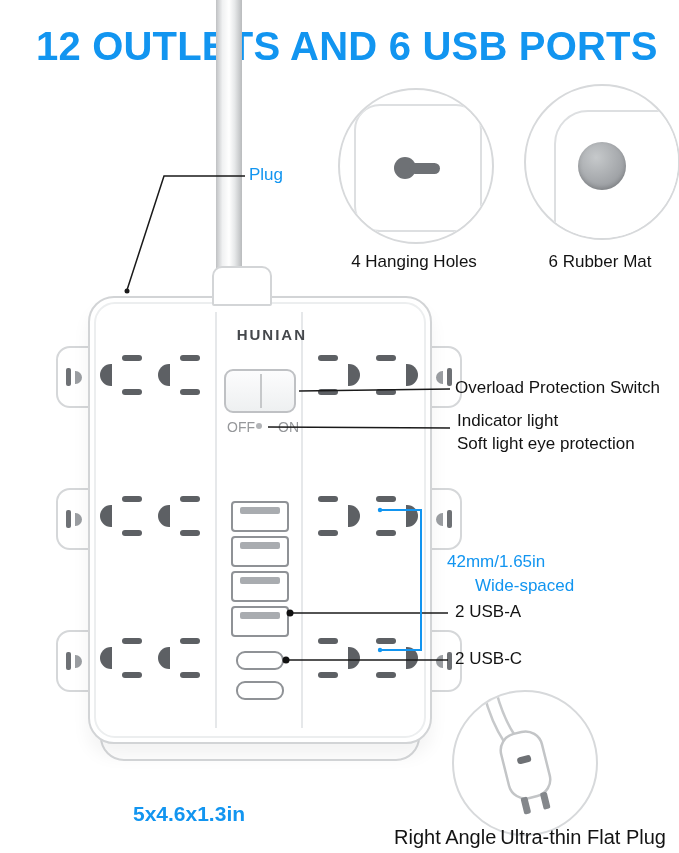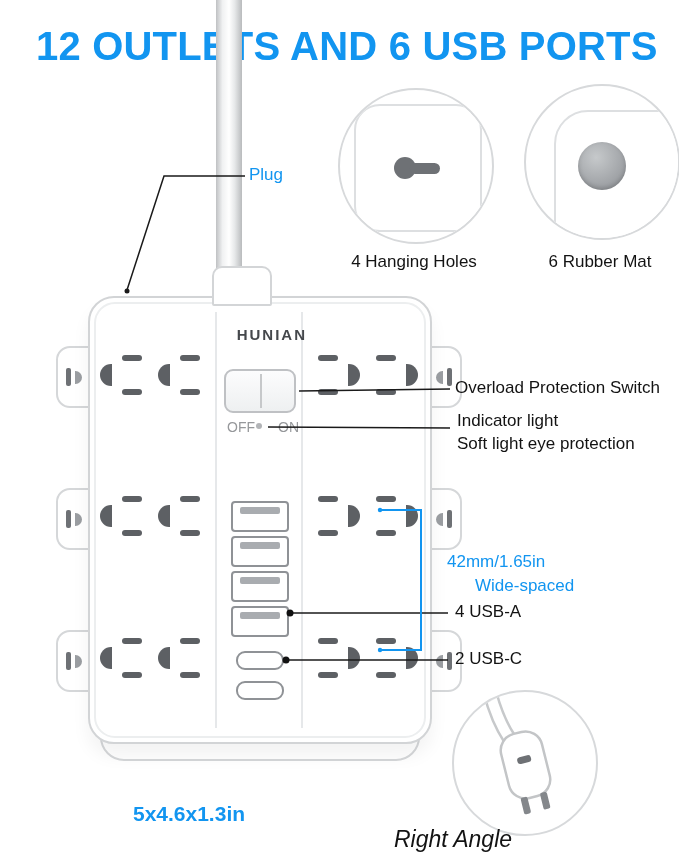--- a/index.html
+++ b/index.html
@@ -24,21 +24,21 @@
   .tile{position:absolute;left:14px;top:14px;width:124px;height:124px;border:2px solid #dddfe1;border-radius:26px;background:#fff;}
   .keyhole{position:absolute;left:50%;top:50%;transform:translate(-50%,-50%);width:48px;height:24px;}
   .kh-circle{position:absolute;left:0;top:1px;width:22px;height:22px;border-radius:50%;background:#6e7175;}
   .kh-slot{position:absolute;left:16px;top:7px;width:30px;height:11px;border-radius:6px;background:#6e7175;}
   .tile2{position:absolute;left:28px;top:24px;width:180px;height:180px;border:2px solid #dddfe1;border-radius:34px;background:#fff;}
   .foot{position:absolute;left:52px;top:56px;width:48px;height:48px;border-radius:50%;
     background:radial-gradient(circle at 38% 32%,#c6c9cb,#989b9f 78%);box-shadow:inset 0 -2px 4px rgba(0,0,0,.18);}
   .co-label{position:absolute;font-size:17px;color:#131313;text-align:center;z-index:7;}
   .c1-label{left:338px;top:252px;width:152px;text-align:center;}
   .c2-label{left:522px;top:252px;width:156px;}
-  .c3-label{left:394px;top:826px;width:282px;display:flex;gap:4px;font-weight:500;white-space:nowrap;z-index:7;position:absolute;font-size:23px;font-style:italic;}
+  .c3-label{left:394px;top:826px;width:282px;display:flex;gap:4px;font-weight:500;white-space:nowrap;z-index:7;position:absolute;font-size:20px;}
 
   
   .base{position:absolute;left:100px;top:718px;width:316px;height:39px;background:#fff;
     border:2px solid #d5d7d9;border-radius:0 0 24px 24px;z-index:0;}
   .side-tab{position:absolute;width:34px;height:58px;background:#fff;border:2px solid #d5d7d9;z-index:0;}
   .side-tab.lft{left:56px;border-radius:14px 0 0 14px;}
   .side-tab.rgt{left:424px;border-radius:0 14px 14px 0;}
   .st1{top:346px;} .st2{top:488px;} .st3{top:630px;}
   .side-tab .vslot{position:absolute;top:20px;width:5px;height:18px;background:#6e7175;border-radius:2px;}
   .side-tab.lft .vslot{left:8px;}
@@ -236,36 +236,37 @@
     <path d="M380,510 H421 V650 H380" fill="none" stroke="#1295f0" stroke-width="2"></path>
     <circle cx="380" cy="510" r="2.2" fill="#1295f0"></circle>
     <circle cx="380" cy="650" r="2.2" fill="#1295f0"></circle>
   </svg>
 
   <div class="ann a-overload">Overload Protection Switch</div>
   <div class="ann a-ind">Indicator light</div>
   <div class="ann a-soft">Soft light eye protection</div>
   <div class="ann a-spacing1">42mm/1.65in</div>
   <div class="ann a-spacing2">Wide-spaced</div>
-  <div class="ann a-usba">4 USB-A</div>
+  <div class="ann a-usba">2 USB-A</div>
   <div class="ann a-usbc">2 USB-C</div>
 
   <div class="callout c3">
     <svg width="142" height="142" viewBox="0 0 142 142">
       <g transform="rotate(-14 71 71)">
         <path d="M54,-10 C54,16 57,30 62,44" fill="none" stroke="#c7c9cb" stroke-width="15"></path>
         <path d="M54,-10 C54,16 57,30 62,44" fill="none" stroke="#ffffff" stroke-width="10"></path>
         <rect x="50" y="40" width="42" height="66" rx="17" fill="#ffffff" stroke="#c3c5c7" stroke-width="2.5"></rect>
         <rect x="64" y="64" width="14" height="7" rx="3" fill="#6e7175"></rect>
         <rect x="58" y="104" width="7" height="17" rx="2" fill="#84878b"></rect>
         <rect x="78" y="104" width="7" height="17" rx="2" fill="#84878b"></rect>
       </g>
     </svg>
   </div>
   <div class="c3-label">
     <span>Right Angle</span>
+    <span>Ultra-thin Flat Plug</span>
   </div>
 
   <div class="dimension">
     <div>5x4.6x1.3in</div>
   </div>
 
 </div>
 
 </body></html>

